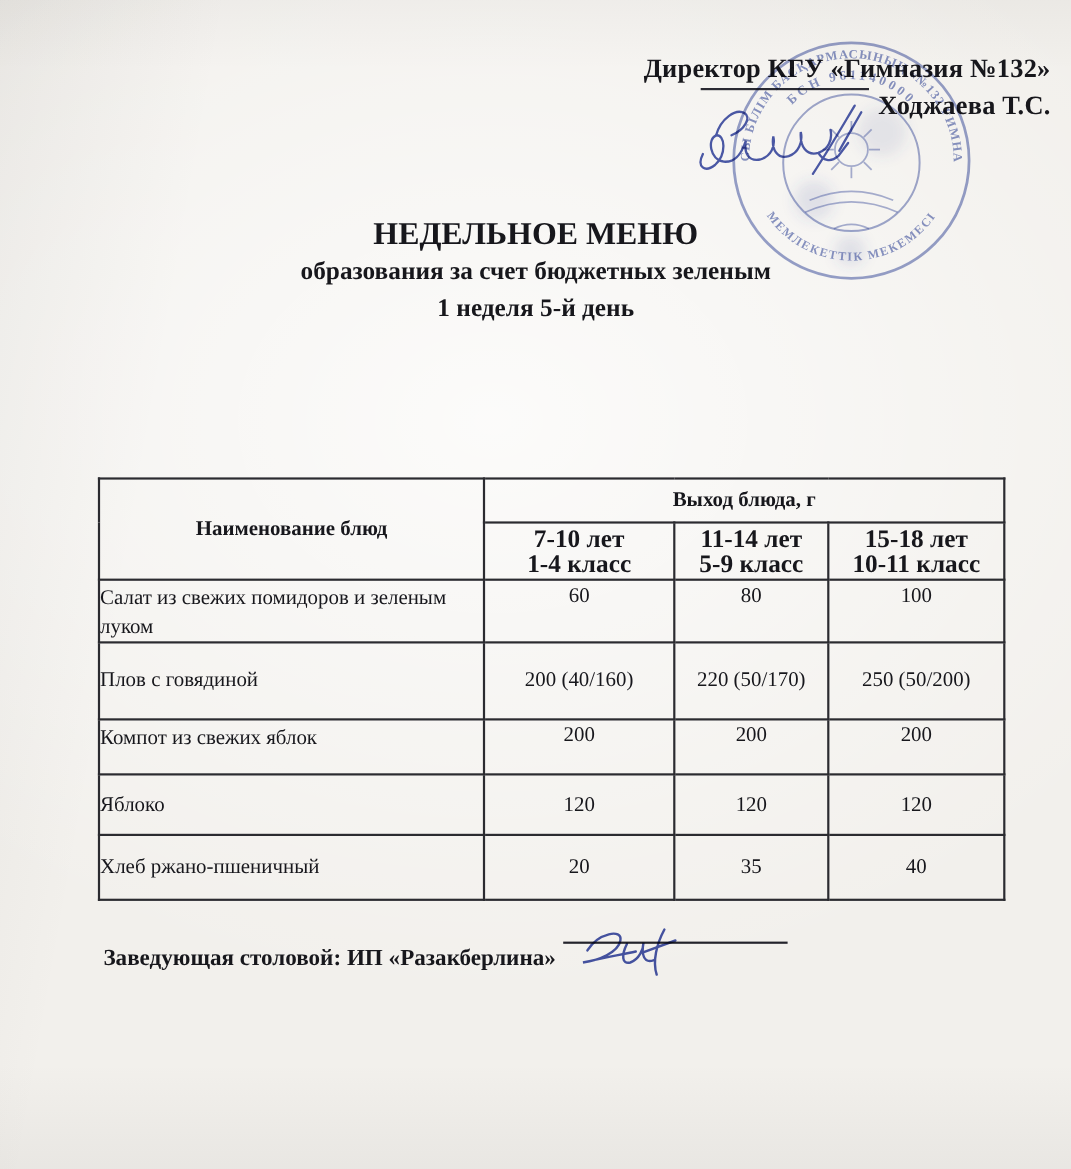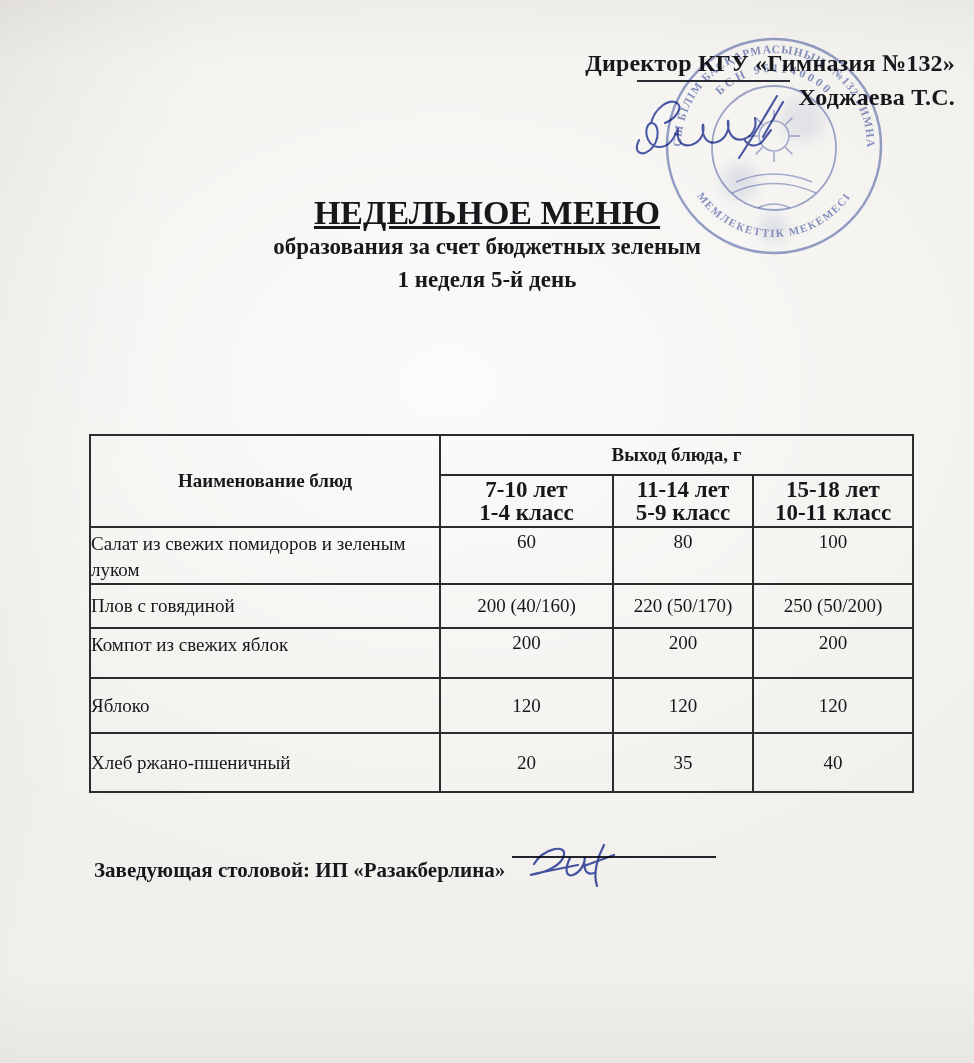--- a/index.html
+++ b/index.html
@@ -23,21 +23,21 @@
     letter-spacing:.2px; white-space:nowrap;
   }
   .approval-sig-row{display:flex; justify-content:flex-end; align-items:flex-start;}
   .sig-line{display:inline-block; border-bottom:2px solid #2a2a33;}
   .approval-sig-row .sig-line{width:153px; margin-right:8px; margin-bottom:5px;}
   
   .titles{
     position:absolute; left:0; right:0; top:196px;
     text-align:center; font-weight:bold;
   }
-  .t-main{font-size:34px; line-height:34px;text-decoration:underline;}
+  .t-main{font-size:29px; line-height:34px;}
   .t-sub{font-size:23px; line-height:33px;}
   
   table.menu{
     position:absolute; left:89px; top:434px;
     width:823px; border-collapse:collapse; table-layout:fixed;
     font-size:19px;
   }
   table.menu th, table.menu td{
     border:2px solid #2b2b30; padding:0; overflow:hidden;
   }
@@ -164,21 +164,21 @@
         </th>
       </tr>
     </thead>
     <tbody>
       <tr class="v-top" style="height:50px">
         <td class="dish">Салат из свежих помидоров и зеленым луком</td>
         <td class="num">60</td>
         <td class="num">80</td>
         <td class="num">100</td>
       </tr>
-      <tr class="v-mid" style="height:44px">
+      <tr class="v-mid" style="height:70px">
         <td class="dish">Плов с говядиной</td>
         <td class="num">200 (40/160)</td>
         <td class="num">220 (50/170)</td>
         <td class="num">250 (50/200)</td>
       </tr>
       <tr class="v-top" style="height:50px">
         <td class="dish">Компот из свежих яблок</td>
         <td class="num">200</td>
         <td class="num">200</td>
         <td class="num">200</td>

